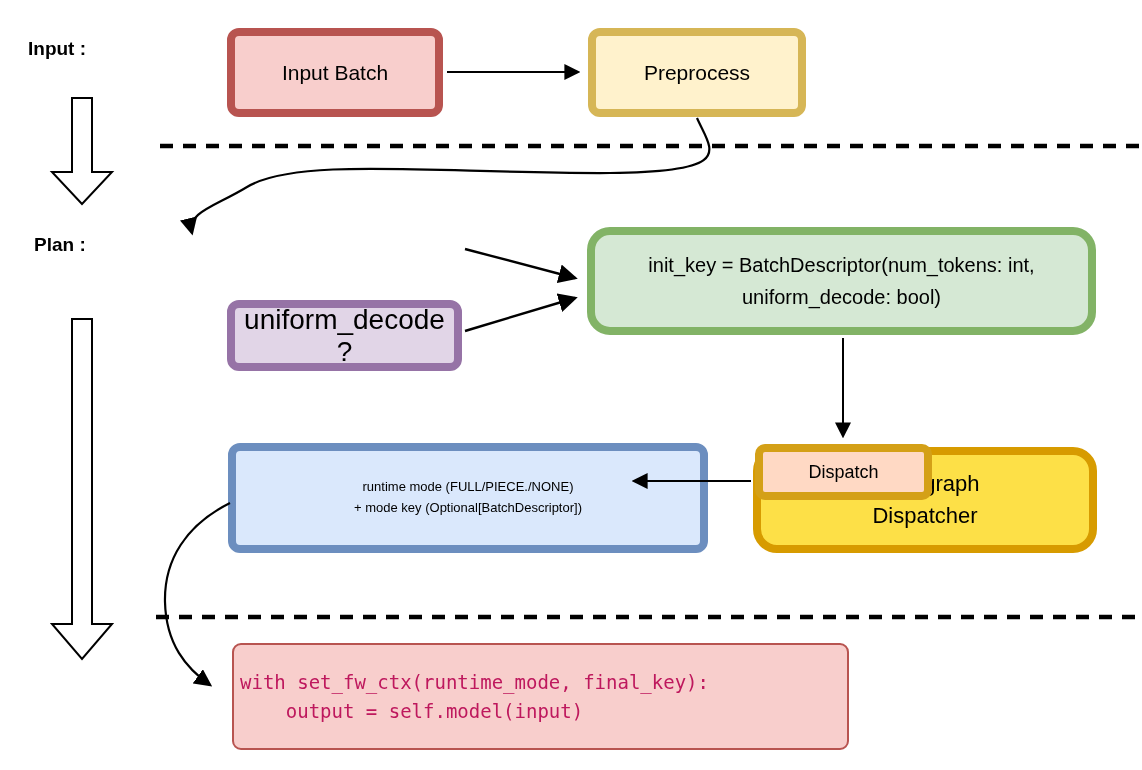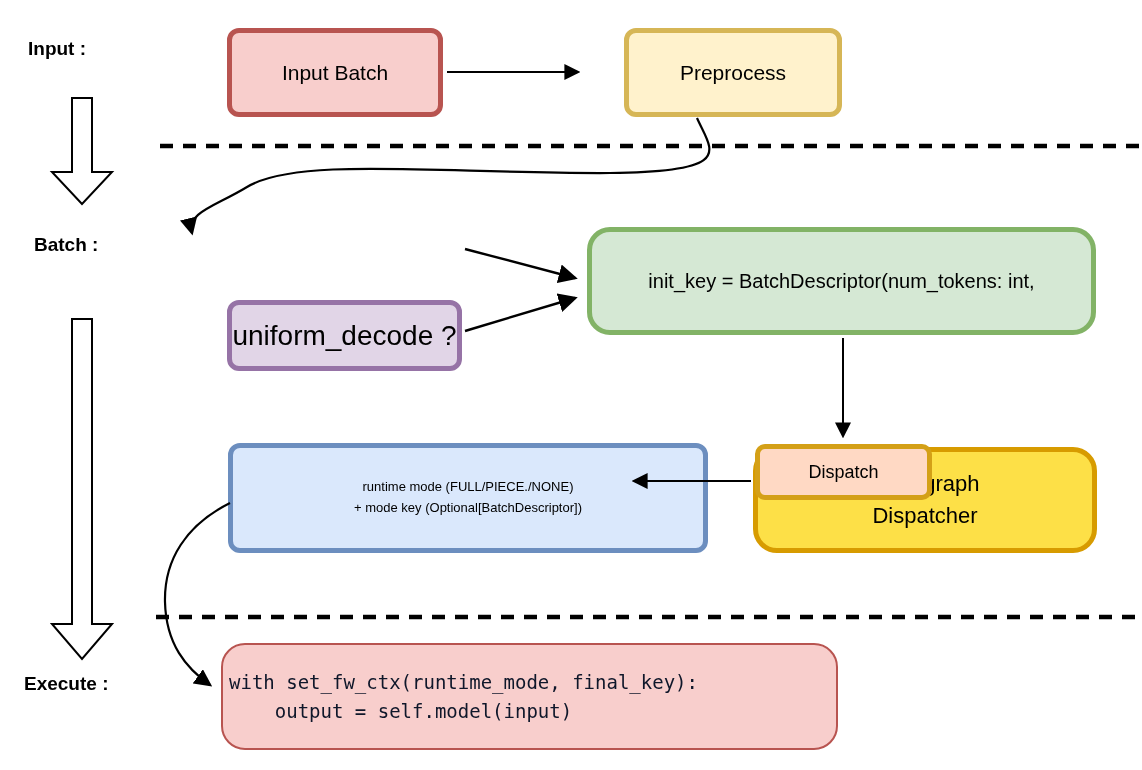--- a/index.html
+++ b/index.html
@@ -10,67 +10,67 @@
   .phase-label {
     position:absolute; font-weight:bold; font-size:19px; color:#000000;
   }
   .label-input   { left:28px;  top:38px;  }
   .label-plan    { left:34px;  top:234px; }
   .label-execute { left:24px;  top:673px; }
 
   .node {
     position:absolute; box-sizing:border-box;
     display:flex; align-items:center; justify-content:center;
-    text-align:center; border:5px solid #c2410c; border-radius:12px;
+    text-align:center; border:8px solid #c2410c; border-radius:12px;
     color:#000;
   }
   .node-input-batch { left:227px; top:28px;  width:216px; height:89px;  background:#f8cecc; border-color:#b85450; font-size:21px; }
-  .node-preprocess  { left:588px; top:28px;  width:218px; height:89px;  background:#fff2cc; border-color:#d6b656; font-size:21px;margin-left:36px; }
+  .node-preprocess  { left:588px; top:28px;  width:218px; height:89px;  background:#fff2cc; border-color:#d6b656; font-size:21px; }
   .node-cg          { left:227px; top:209px; width:235px; height:72px;  background:#e1d5e7; border-color:#9673a6; font-size:22px; }
   .node-ud          { left:227px; top:300px; width:235px; height:71px;  background:#e1d5e7; border-color:#9673a6; font-size:28px; }
   .node-green       { left:587px; top:227px; width:509px; height:108px; background:#d5e8d4; border-color:#82b366; font-size:20px; line-height:1.6; border-radius:23px; }
   .node-cuda        { left:753px; top:447px; width:344px; height:106px; background:#fde047; border-color:#d79b00; border-radius:24px; font-size:22px; }
   .cuda-text        { width:180px; text-align:center; line-height:1.45; }
   .node-dispatch    { left:755px; top:444px; width:177px; height:56px;  background:#ffd9c4; border-color:#d4a017; font-size:18px; border-radius:10px; }
   .node-blue        { left:228px; top:443px; width:480px; height:110px; background:#dae8fc; border-color:#6c8ebf; font-size:13px; line-height:1.6; }
-  .node-code        { left:221px; top:643px; width:617px; height:107px; background:#f8cecc; border-width:2.5px; border-color:#b85450; border-radius:24px;
-                      font-family:"Liberation Mono", monospace; font-size:19px; color:#0f172a;
+  .node-code        { left:232px; top:643px; width:617px; height:107px; background:#f8cecc; border-width:2.5px; border-color:#b85450; border-radius:9px;
+                      font-family:"Liberation Mono", monospace; font-size:19px; color:#be185d;
                       justify-content:flex-start; text-align:left; }
   .code-pre { white-space:pre; margin:0; padding-left:6px; line-height:1.5; }
 
   .arrow-layer {
     position:absolute; left:0; top:0; width:1142px; height:770px;
     pointer-events:none; z-index:5;
   }
 </style>
 </head>
 <body>
 
 <div class="canvas">
 
   <div class="phase-label label-input">Input :</div>
-  <div class="phase-label label-plan">Batch :</div>
-  <div class="phase-label label-execute">Execute :</div>
+  <div class="phase-label label-plan">Plan :</div>
 
   <div class="node node-input-batch">
     <span>Input Batch</span>
   </div>
 
   <div class="node node-preprocess">
     <span>Preprocess</span>
   </div>
 
 
   <div class="node node-ud">
     <span>uniform_decode ?</span>
   </div>
 
   <div class="node node-green">
     <div>
       <div>init_key = BatchDescriptor(num_tokens: int,</div>
+      <div>uniform_decode: bool)</div>
     </div>
   </div>
 
   <div class="node node-cuda">
     <div class="cuda-text">Cudagraph Dispatcher</div>
   </div>
 
   <div class="node node-dispatch">
     <span>Dispatch</span>
   </div>

